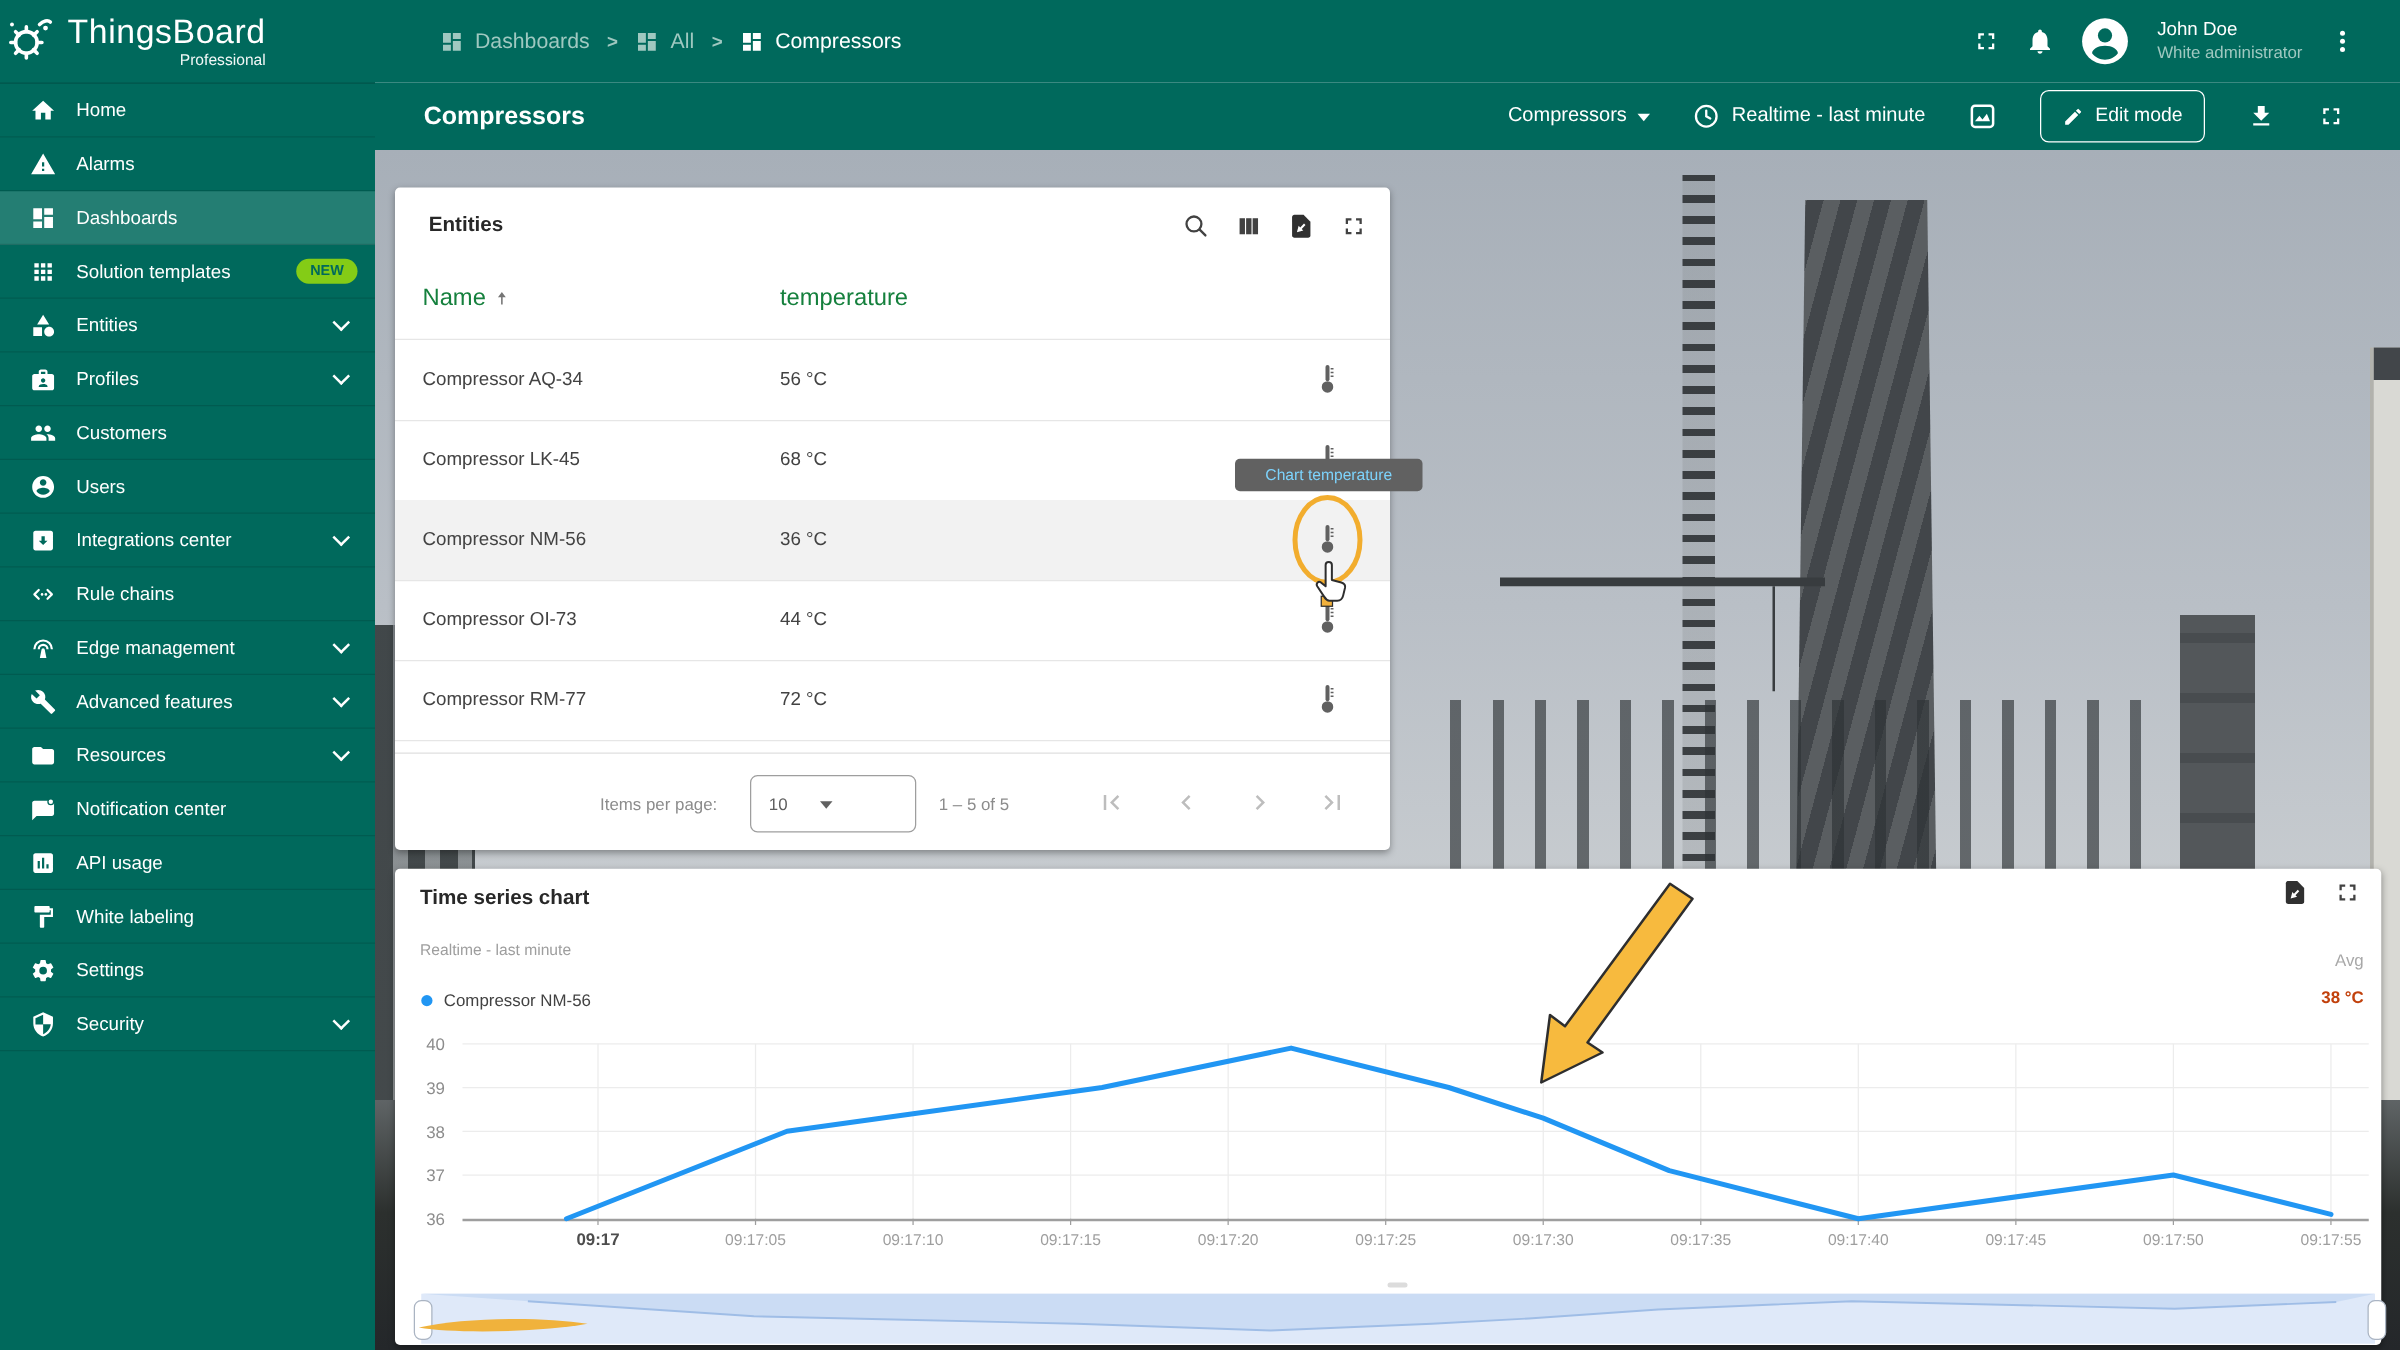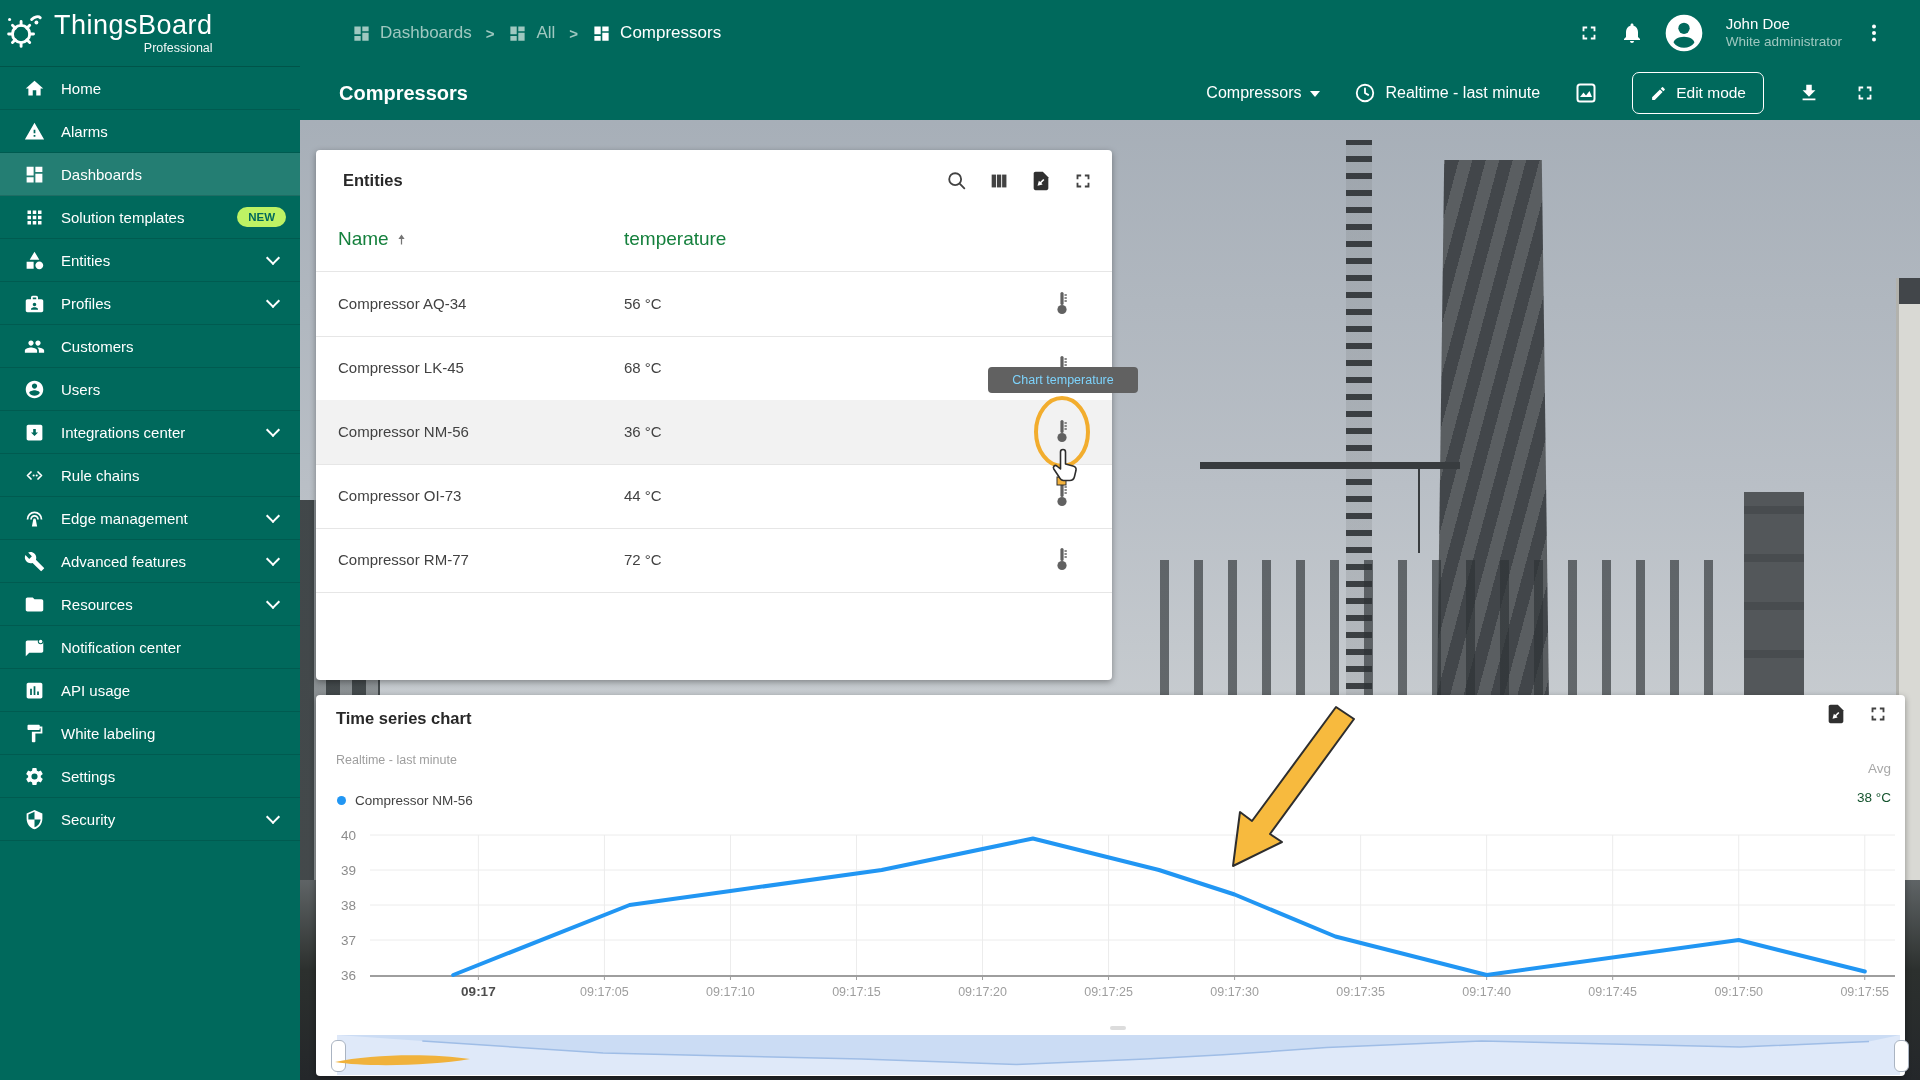--- a/index.html
+++ b/index.html
@@ -10,21 +10,21 @@
   .sidebar{position:absolute;left:0;top:0;width:300px;height:1080px;background:#00695c;z-index:30}
   .logo{height:66px;border-bottom:1px solid rgba(0,0,0,.2);display:flex;align-items:center;color:#fff}
   .logo-text{line-height:1}
   .logo-name{font-size:27px;letter-spacing:.5px}
   .logo-edition{font-size:12.5px;text-align:right;margin-top:3px;opacity:.95}
   .nav-item{position:relative;height:42px;display:flex;align-items:center;padding-left:24px;gap:16px;
             color:#fff;font-size:15px;border-bottom:1px solid rgba(0,0,0,.13);cursor:pointer}
   .nav-item.active{background:rgba(255,255,255,.14)}
   .ni{width:21px;height:21px;fill:#fff;flex:none}
   .chev{position:absolute;right:22px;top:14px;width:8px;height:8px;border-right:2.5px solid #fff;border-bottom:2.5px solid #fff;transform:rotate(45deg)}
-  .badge{position:absolute;right:14px;background:#bef264;color:#00695c;font-size:11.5px;font-weight:700;padding:4px 11px;border-radius:12px}
+  .badge{position:absolute;right:14px;background:#84cc16;color:#00695c;font-size:11.5px;font-weight:700;padding:4px 11px;border-radius:12px}
   
   .topbar{position:absolute;left:300px;top:0;width:1620px;height:66px;background:#00695c;color:#fff;z-index:25}
   .toolbar{position:absolute;left:300px;top:66px;width:1620px;height:54px;background:#00695c;color:#fff;z-index:25}
   .crumbs{position:absolute;left:52px;top:0;height:66px;display:flex;align-items:center;gap:14px;font-size:17px}
   .crumb{display:flex;align-items:center;gap:9px;color:#9fc8c0;cursor:pointer}
   .crumb.current{color:#fff}
   .crumb-sep{color:#9fc8c0;font-size:15px;font-weight:700}
   .top-right{position:absolute;right:34px;top:0;height:66px;display:flex;align-items:center;gap:20px}
   .user-block{line-height:1.25;margin-left:2px}
   .user-name{font-size:15px}
@@ -392,39 +392,59 @@
       <svg class="therm" style="left:734px;top:18px" width="24" height="28" viewBox="0 0 24 28" fill="#616161">
           <rect x="10.4" y="2" width="3.2" height="13" rx="1.6"></rect>
           <circle cx="12" cy="19.5" r="4.6"></circle>
           <path d="M14.5 5h2.3M14.5 8h2.3M14.5 11h2.3" stroke="#616161" stroke-width="1.3"></path>
         </svg>
       <div class="divider" style="top:64px"></div>
     </div>
 
     <div class="tooltip">Chart temperature</div>
 
+    <div class="pag">
+      <span class="abs" style="left:164px;top:33px">Items per page:</span>
+      <span class="pag-sel">
+        <span>10</span>
+        <span class="caret" style="border-top-color:#616161"></span>
+      </span>
+      <span class="abs" style="left:435px;top:33px">1 – 5 of 5</span>
+      <svg class="pag-ic" style="left:561px" viewBox="0 0 24 24">
+          <path d="M18.41 16.59 13.82 12l4.59-4.59L17 6l-6 6 6 6zM6 6h2v12H6z"></path>
+        </svg>
+      <svg class="pag-ic" style="left:621px" viewBox="0 0 24 24">
+          <path d="M15.41 7.41 14 6l-6 6 6 6 1.41-1.41L10.83 12z"></path>
+        </svg>
+      <svg class="pag-ic" style="left:680px" viewBox="0 0 24 24">
+          <path d="M8.59 16.59 13.18 12 8.59 7.41 10 6l6 6-6 6z"></path>
+        </svg>
+      <svg class="pag-ic" style="left:738px" viewBox="0 0 24 24">
+          <path d="M5.59 7.41 10.18 12l-4.59 4.59L7 18l6-6-6-6zM16 6h2v12h-2z"></path>
+        </svg>
+    </div>
   </section>
 
   <section class="widget" style="left:316px;top:695px;width:1589px;height:381px">
     <div class="w-title abs" style="left:20px;top:14px">Time series chart</div>
     <div class="abs" style="left:20px;top:58px;font-size:12.5px;color:#9e9e9e">Realtime - last minute</div>
     <div class="wicons" style="right:16px;top:8px">
       <svg class="wicon" width="22" height="22" viewBox="0 0 24 24" fill="#303030">
           <path d="M14 2H6c-1.1 0-2 .9-2 2v16c0 1.1.9 2 2 2h12c1.1 0 2-.9 2-2V8l-6-6z"></path>
           <path fill="#fff" d="m8.2 17.2 5.6-1.5-1.4-1.4 3.3-3.3-1.3-1.3-3.3 3.3-1.4-1.4z"></path>
         </svg>
       <svg class="wicon" width="22" height="22" viewBox="0 0 24 24" fill="#424242">
           <path d="M7 14H5v5h5v-2H7v-3zM5 10h2V7h3V5H5v5zm12 7h-3v2h5v-5h-2v3zM14 5v2h3v3h2V5h-5z"></path>
         </svg>
     </div>
     <div class="abs" style="left:21px;top:98px;font-size:13.5px;color:#424242">
       <span class="legend-dot"></span><span>Compressor NM-56</span>
     </div>
     <div class="abs" style="right:14px;top:66px;font-size:13.5px;color:#a8a8a8">Avg</div>
-    <div class="abs" style="right:14px;top:95px;font-size:13.5px;font-weight:400;color:#14532d">38 °C</div>
+    <div class="abs" style="right:14px;top:95px;font-size:13.5px;font-weight:700;color:#c2410c">38 °C</div>
 
     <svg id="chart-canvas" width="1589" height="381" style="position:absolute;left:0;top:0">
         <text x="40" y="285" text-anchor="end" font-size="13.5" fill="#8c8c8c">36</text>
         <line x1="54" x2="1579" y1="245" y2="245" stroke="#ececec"></line>
         <text x="40" y="250" text-anchor="end" font-size="13.5" fill="#8c8c8c">37</text>
         <line x1="54" x2="1579" y1="210" y2="210" stroke="#ececec"></line>
         <text x="40" y="215" text-anchor="end" font-size="13.5" fill="#8c8c8c">38</text>
         <line x1="54" x2="1579" y1="175" y2="175" stroke="#ececec"></line>
         <text x="40" y="180" text-anchor="end" font-size="13.5" fill="#8c8c8c">39</text>
         <line x1="54" x2="1579" y1="140" y2="140" stroke="#ececec"></line>

